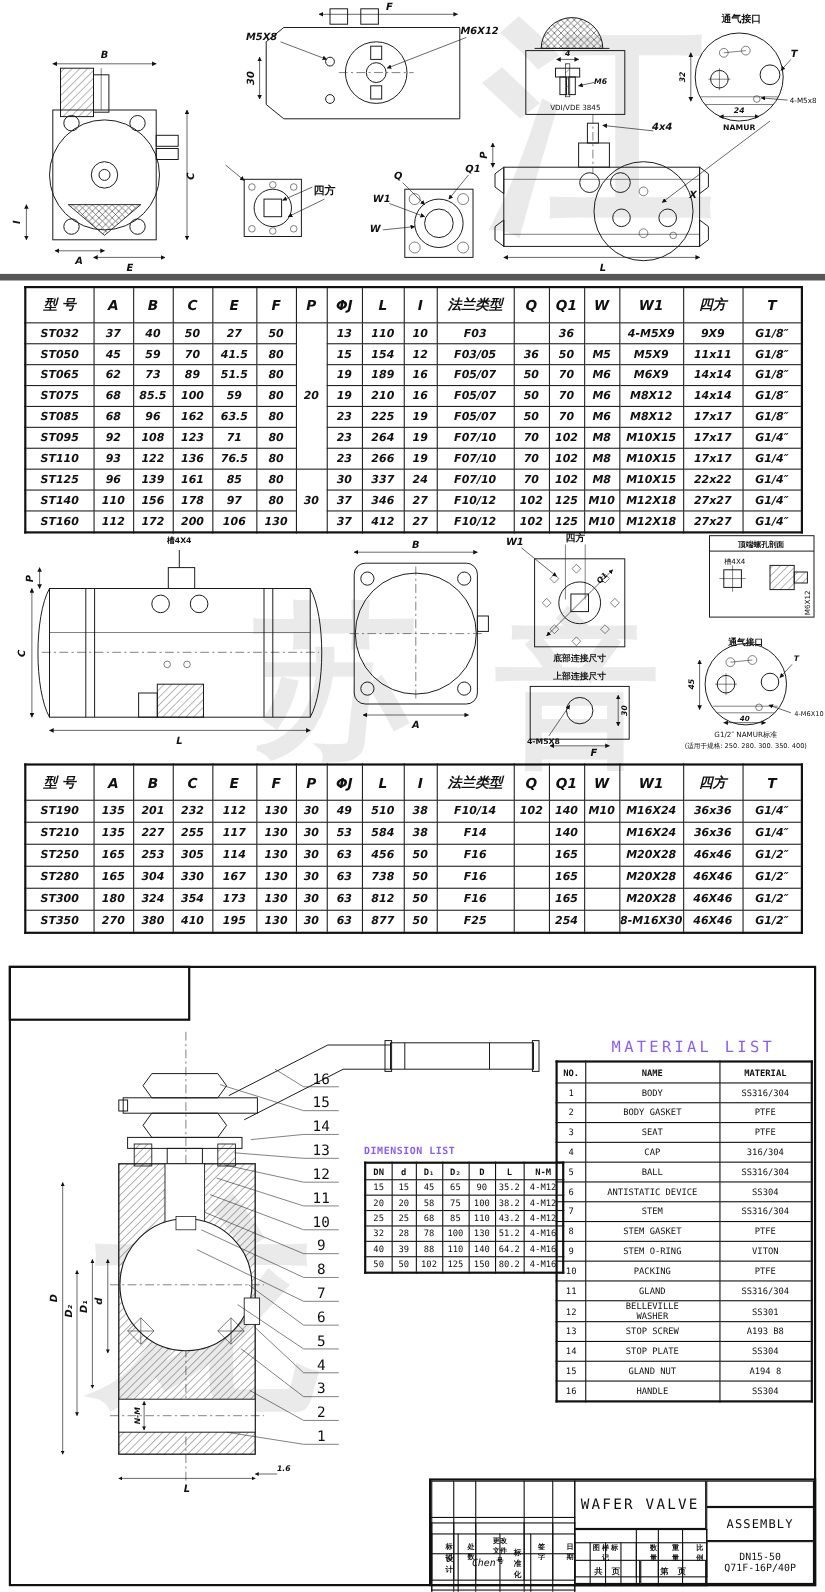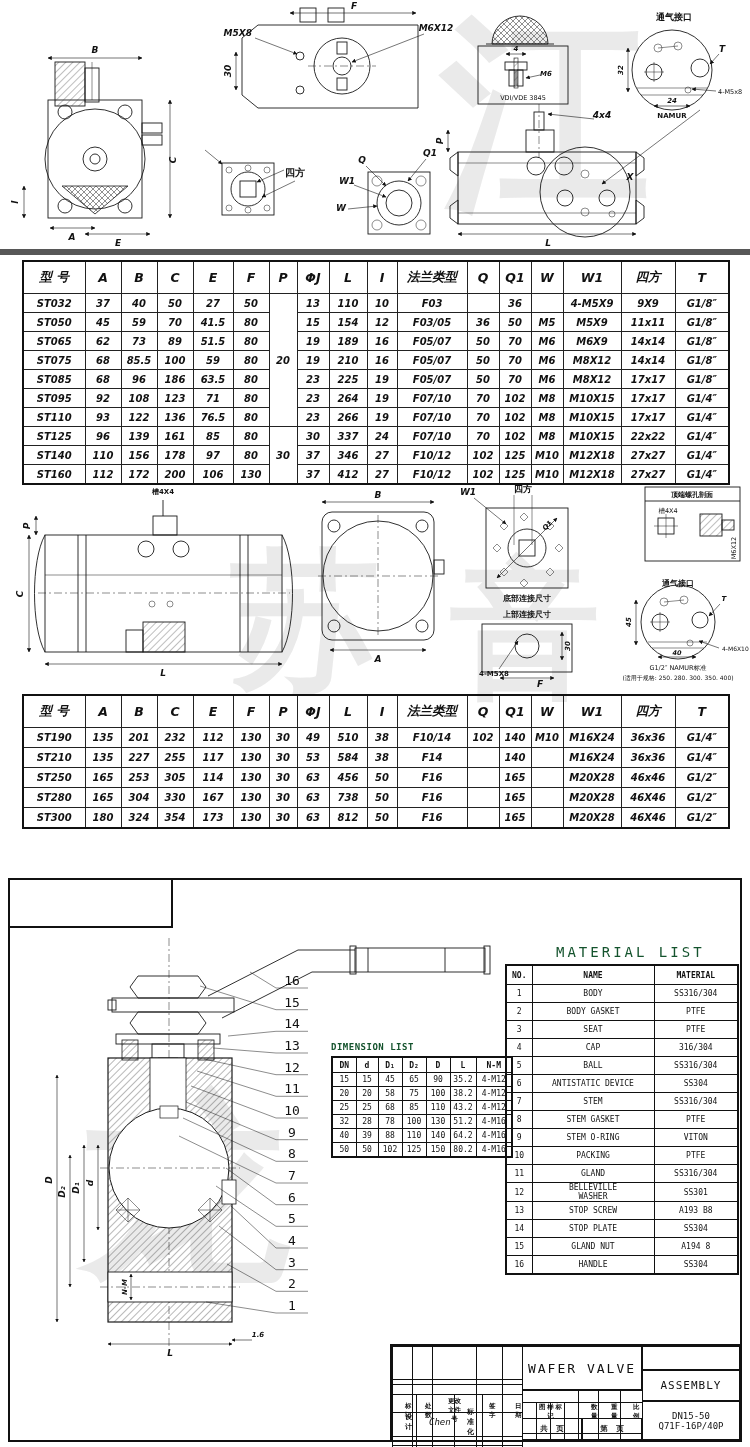--- a/index.html
+++ b/index.html
@@ -25,21 +25,21 @@
   .spec th{font-size:12.5px;height:31px}
   .spec td{font-size:10px}
   .t1 td{height:18px}
   .t2 td{height:19px}
   .mini{border:2px solid #111}
   .mini th,.mini td{border:1px solid #111;text-align:center;padding:0 1px;
       font-family:"DejaVu Sans Mono",monospace;font-size:8px}
   .dim th{height:14px}.dim td{height:13px}
   .mat th{height:18px;font-size:8px}
   .mat td{height:17px;white-space:pre-line;font-size:8px}
-  .listtitle{position:absolute;font-family:"DejaVu Sans Mono",monospace;color:#14532d}
+  .listtitle{position:absolute;font-family:"DejaVu Sans Mono",monospace;color:#8b5cf6}
   .frame{position:absolute;border:2px solid #111;box-sizing:border-box}
   .cell{position:absolute;border:1px solid #111;box-sizing:border-box;display:flex;
         align-items:center;justify-content:center;text-align:center}
   .tb table td{border:1px solid #111;padding:12px;text-align:center}
   .sep{position:absolute;background:#575757}
   .mono{font-family:"DejaVu Sans Mono",monospace}
 </style>
 </head>
 <body>
 
@@ -326,21 +326,21 @@
         <td>70</td>
         <td>M6</td>
         <td>M8X12</td>
         <td>14x14</td>
         <td>G1/8″</td>
       </tr>
       <tr>
         <td>ST085</td>
         <td>68</td>
         <td>96</td>
-        <td>186</td>
+        <td>162</td>
         <td>63.5</td>
         <td>80</td>
         <td>23</td>
         <td>225</td>
         <td>19</td>
         <td>F05/07</td>
         <td>50</td>
         <td>70</td>
         <td>M6</td>
         <td>M8X12</td>
@@ -687,20 +687,39 @@
         <td>130</td>
         <td>30</td>
         <td>63</td>
         <td>812</td>
         <td>50</td>
         <td>F16</td>
         <td></td>
         <td>165</td>
         <td></td>
         <td>M20X28</td>
+        <td>46X46</td>
+        <td>G1/2″</td>
+      </tr>
+      <tr>
+        <td>ST350</td>
+        <td>270</td>
+        <td>380</td>
+        <td>410</td>
+        <td>195</td>
+        <td>130</td>
+        <td>30</td>
+        <td>63</td>
+        <td>877</td>
+        <td>50</td>
+        <td>F25</td>
+        <td></td>
+        <td>254</td>
+        <td></td>
+        <td>8-M16X30</td>
         <td>46X46</td>
         <td>G1/2″</td>
       </tr>
     </tbody>
   </table>
 
 <div class="frame" style="left:8px;top:878px;width:734px;height:564px"></div>
 <div class="frame" style="left:8px;top:878px;width:165px;height:50px"></div>
 
 <svg style="left:20px;top:930px" width="490" height="432" viewBox="20 930 490 432">

